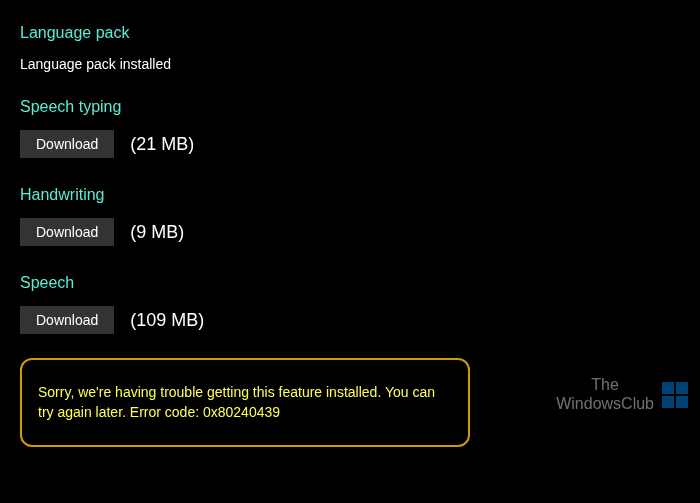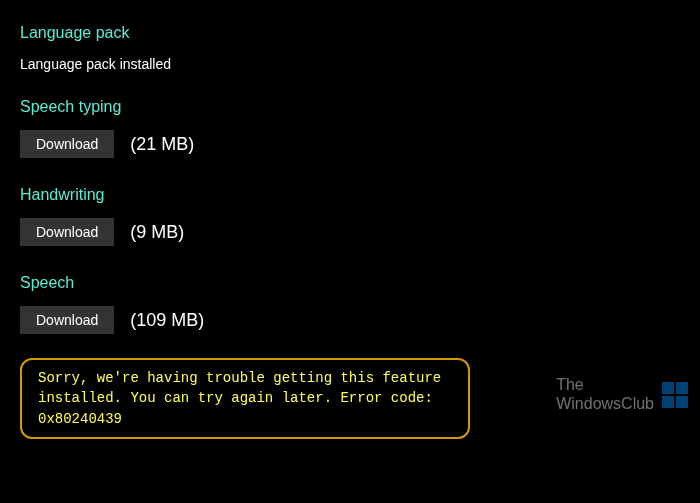--- a/index.html
+++ b/index.html
@@ -46,44 +46,43 @@
       min-width: 90px;
       text-align: center;
     }
     .size-text {
       font-size: 18px;
       color: #ffffff;
     }
     .error-box {
       border: 2px solid #d19a00;
       border-radius: 12px;
-      padding: 8px 16px;
+      padding: 22px 16px;
       margin-top: -4px;
       max-width: 450px;
-      font-family: Liberation Mono, monospace;
     }
     .error-text {
       color: #ffff55;
       font-size: 14px;
       line-height: 1.45;
     }
     .watermark {
       position: absolute;
       right: 12px;
       bottom: 90px;
       display: flex;
       align-items: center;
       gap: 8px;
       opacity: 0.55;
       pointer-events: none;
     }
     .wm-text {
       color: #cccccc;
       font-size: 16px;
-      text-align: left;
+      text-align: center;
       line-height: 1.15;
     }
     .wm-logo {
       width: 26px;
       height: 26px;
       display: grid;
       grid-template-columns: 1fr 1fr;
       grid-template-rows: 1fr 1fr;
       gap: 2px;
     }

